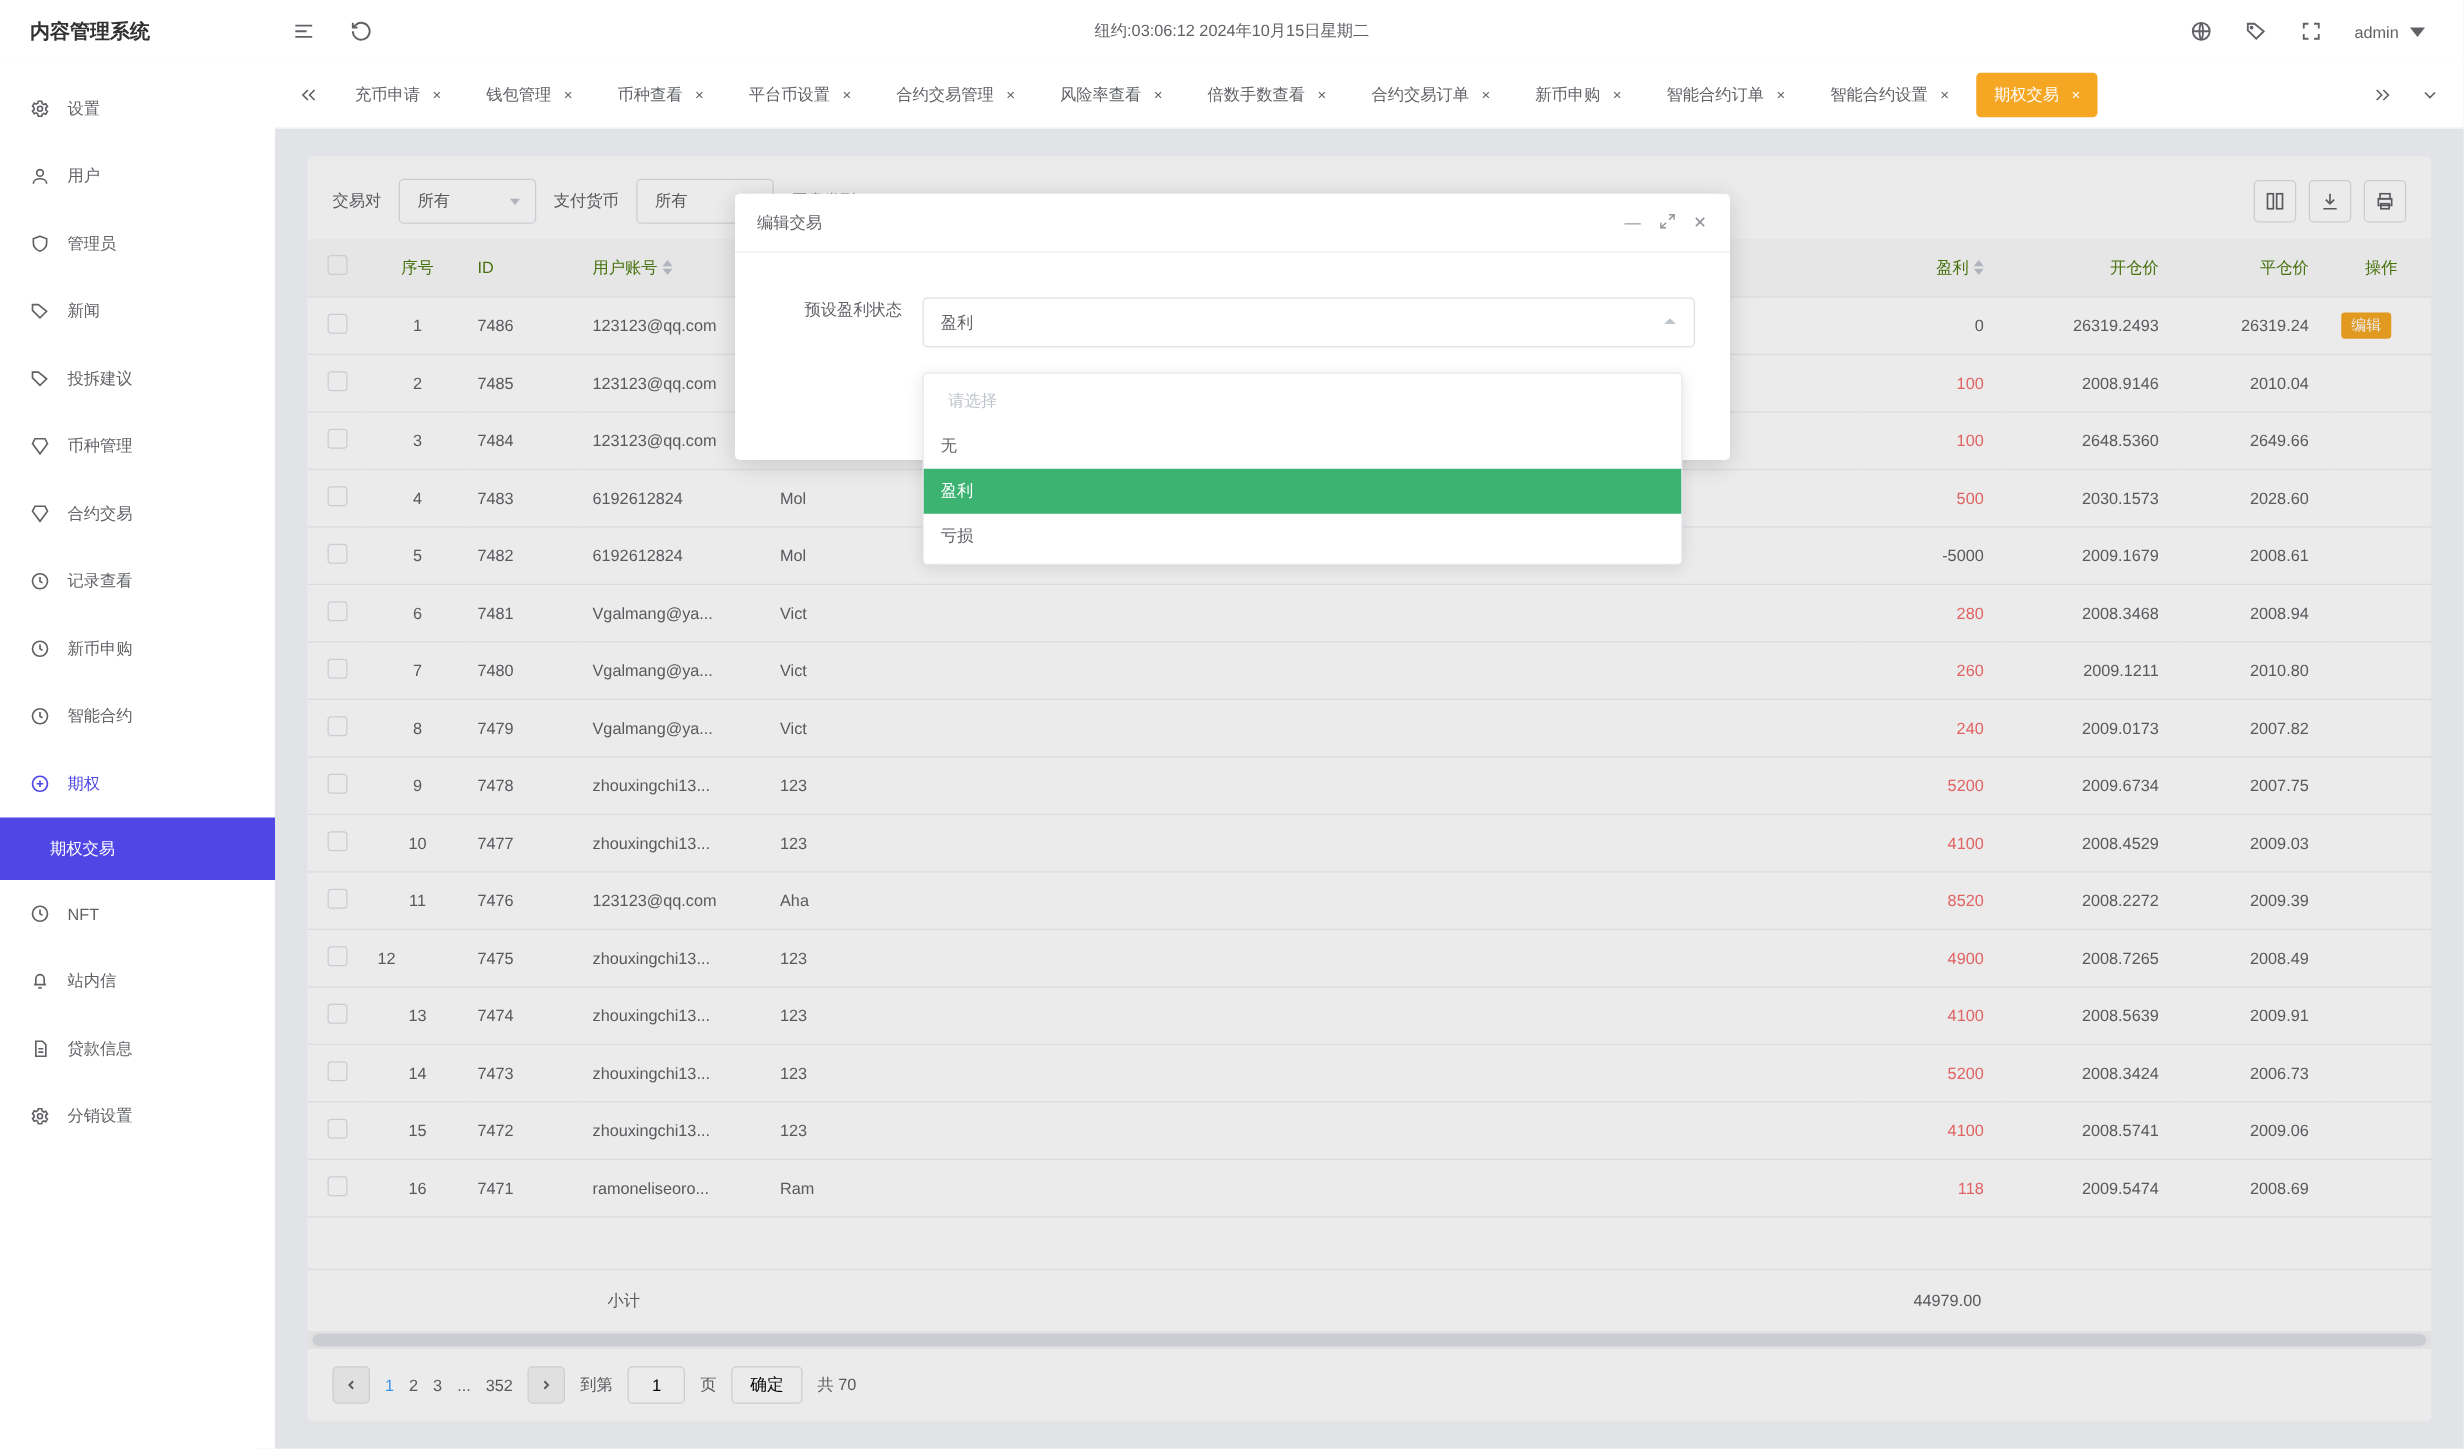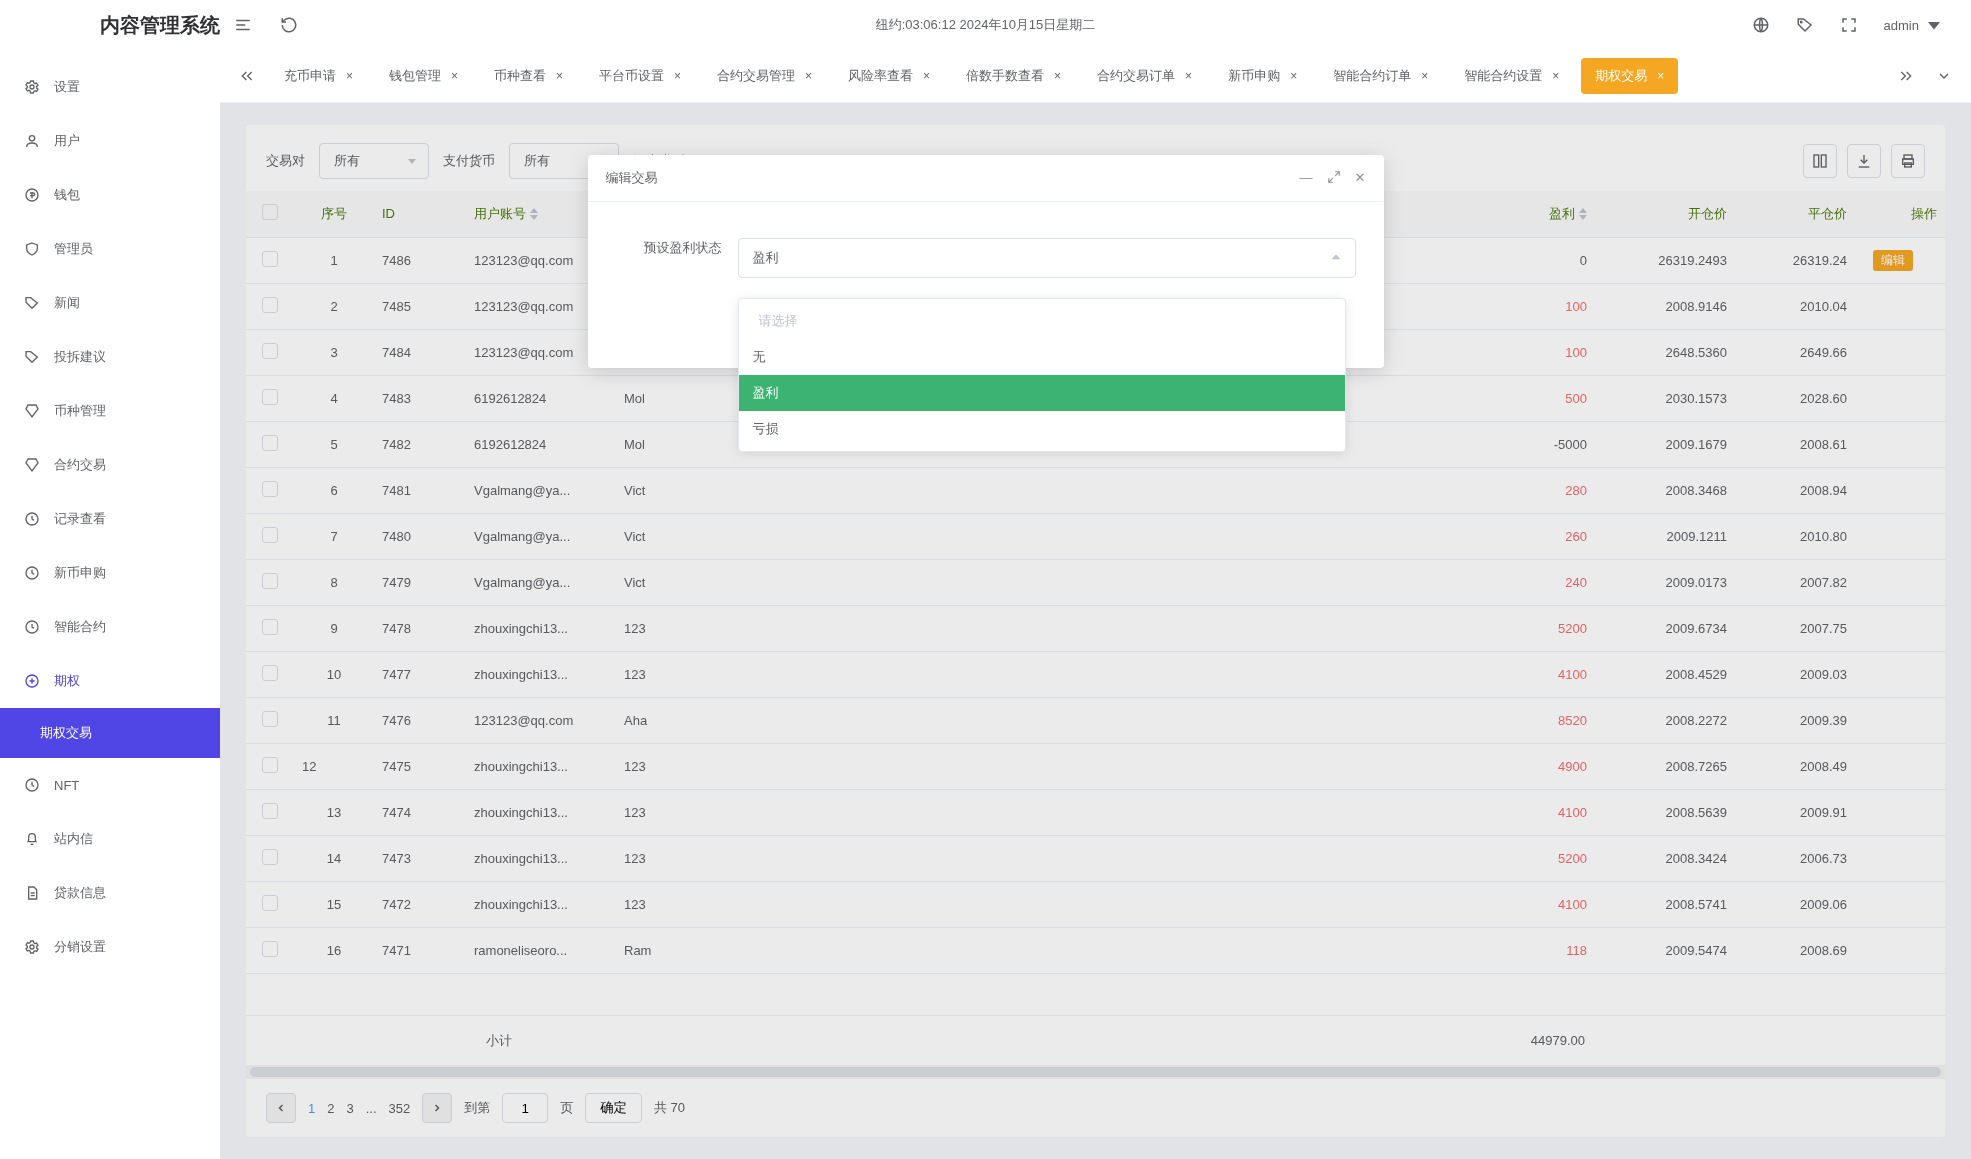--- a/index.html
+++ b/index.html
@@ -18,24 +18,23 @@
 .header {
   height: 50px;
   background: #fff;
   display: flex;
   align-items: center;
   position: relative;
 }
 .logo {
   width: 220px;
   font-weight: 700;
-  font-size: 20px;
+  font-size: 16px;
   color: #303133;
   padding-left: 24px;
-  text-align: right;
 }
 .hdr-icon {
   width: 46px;
   display: flex;
   align-items: center;
   justify-content: center;
   color: #606266;
   cursor: pointer;
 }
 .hdr-center {
@@ -373,29 +372,20 @@
       <span>设置</span>
     </div>
     <div class="side-item">
       <span class="ic">
         <svg viewBox="0 0 24 24" fill="none" stroke="currentColor" stroke-width="2">
           <circle cx="12" cy="8" r="4"></circle>
           <path d="M4 21c0-4 4-6 8-6s8 2 8 6"></path>
         </svg>
       </span>
       <span>用户</span>
-    </div>
-    <div class="side-item">
-      <span class="ic">
-        <svg viewBox="0 0 24 24" fill="none" stroke="currentColor" stroke-width="2">
-          <circle cx="12" cy="12" r="9"></circle>
-          <path d="M12 7v10M9 9h5a2 2 0 0 1 0 4H9"></path>
-        </svg>
-      </span>
-      <span>钱包</span>
     </div>
     <div class="side-item">
       <span class="ic">
         <svg viewBox="0 0 24 24" fill="none" stroke="currentColor" stroke-width="2">
           <path d="M12 3l8 3v5c0 5-3 8-8 10-5-2-8-5-8-10V6z"></path>
         </svg>
       </span>
       <span>管理员</span>
     </div>
     <div class="side-item">
@@ -630,21 +620,21 @@
                   <span class="up"></span>
                   <span class="dn"></span>
                 </span></th>
             <th>真实</th>
             <th class="num" style="width:120px;"><span>盈利</span><span class="sort-caret">
                   <span class="up"></span>
                   <span class="dn"></span>
                 </span></th>
             <th class="num" style="width:140px;">开仓价</th>
             <th class="num" style="width:120px;">平仓价</th>
-            <th style="width:80px;text-align:right;">操作</th>
+            <th style="width:80px;text-align:center;">操作</th>
           </tr>
         </thead>
         <tbody id="tbody">
             <tr>
     <td style="text-align:center;"><span class="cbx"></span></td>
     <td style="text-align:center;">1</td>
     <td>7486</td>
     <td>123123@qq.com</td>
     <td>Aha</td>
     <td class="num ">0</td>

